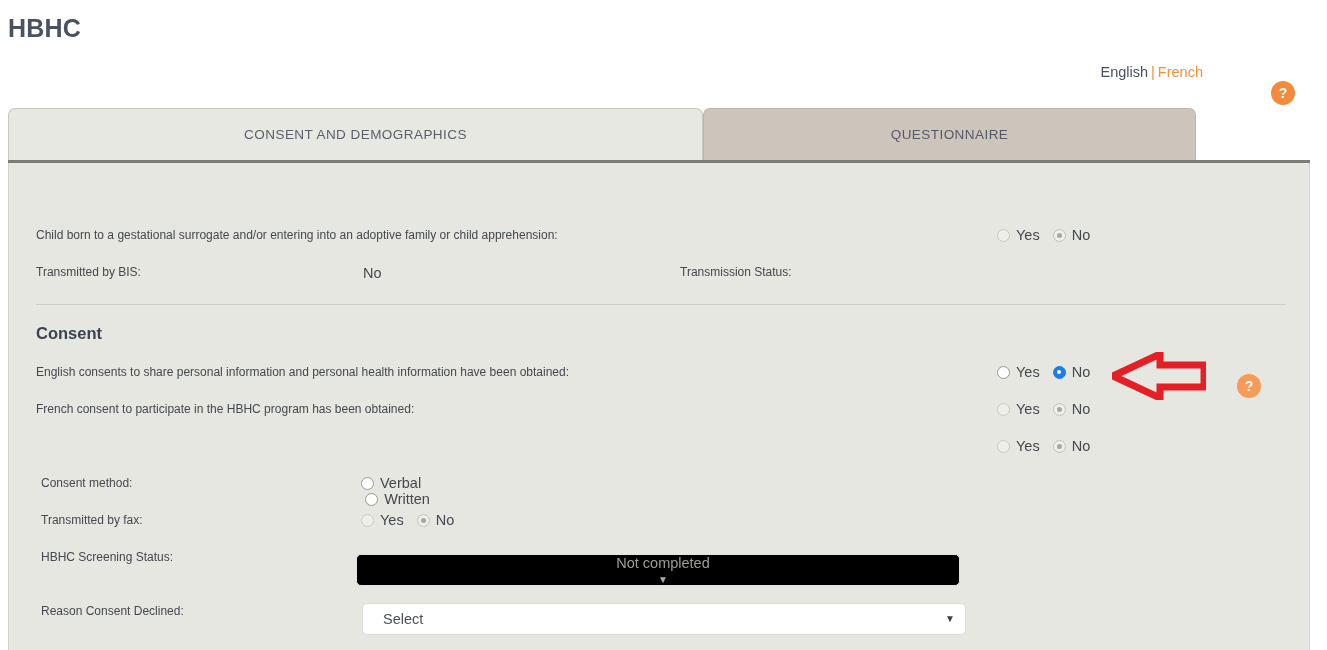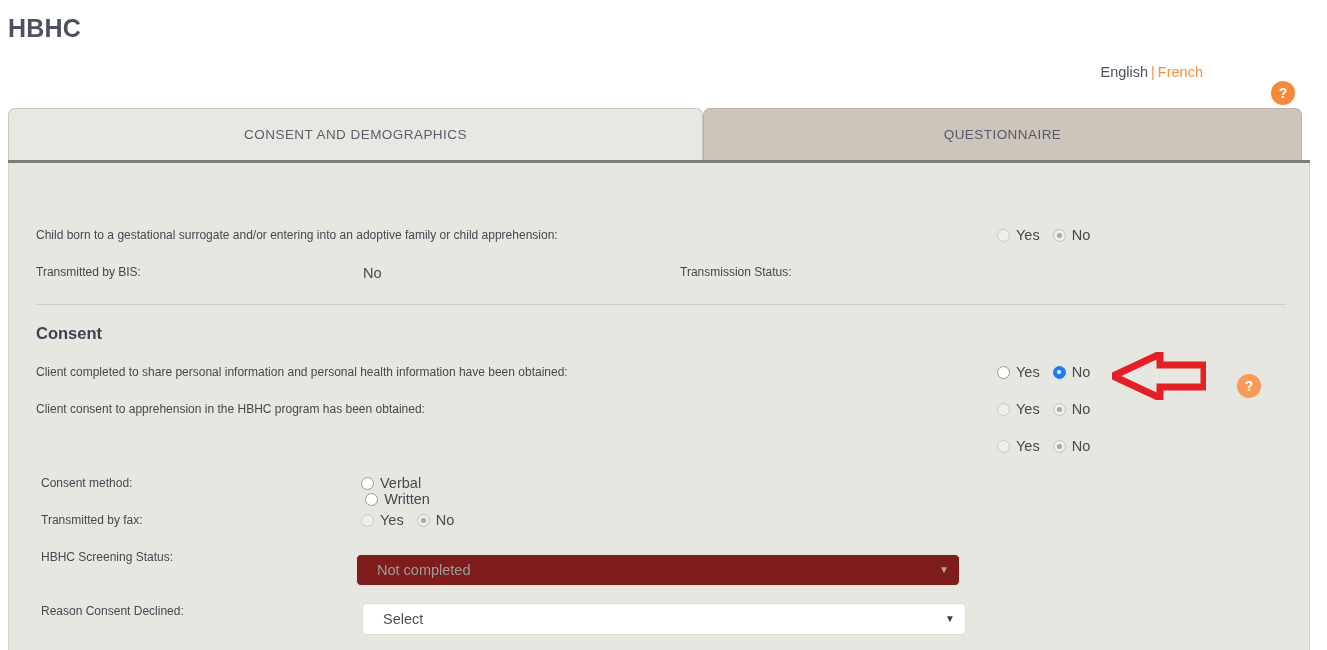--- a/index.html
+++ b/index.html
@@ -84,21 +84,21 @@
     border-radius: 7px 7px 0 0;
     border: 1px solid #c9c9c0;
     border-bottom: none;
     position: relative;
   }
   .tab-inactive {
     width: 695px;
     background: #e8e8e2;
   }
   .tab-active {
-    width: 599px;
+    width: 493px;
     background: #cdc5bb;
     border-color: #bcb3a8;
     color: #55596a;
   }
 
   
   .tab-underline {
     position: absolute;
     left: 8px;
     top: 160px;
@@ -220,23 +220,24 @@
     height: 32px;
     border-radius: 5px;
     display: flex;
     align-items: center;
     padding: 0 10px 0 20px;
     font-size: 14.5px;
     cursor: pointer;
     justify-content: space-between;
   }
   .sel-disabled {
-    background: #7f1d1d;
+    background: #000000;
     border: 1px solid #e3e3dd;
     color: #9d9d97;
+    flex-direction: column;
   }
   .sel-enabled {
     background: #ffffff;
     border: 1px solid #ddddd5;
     color: #4a4f58;
   }
   .sel-caret {
     font-size: 10px;
     line-height: 1;
   }
@@ -291,33 +292,33 @@
     <div class="row-label" style="left:27px; top:102px;">Transmitted by BIS:</div>
     <div class="row-value" style="left:354px; top:102px;">No</div>
 
     <div class="row-label" style="left:671px; top:102px;">Transmission Status:</div>
     <div class="row-value" style="left:860px; top:102px;"></div>
 
     <div class="divider"></div>
 
     <div class="section-heading">Consent</div>
 
-    <div class="row-label" style="left:27px; top:202px;">Client completed to share personal information and personal health information have been obtained:</div>
+    <div class="row-label" style="left:27px; top:202px;">English consents to share personal information and personal health information have been obtained:</div>
     <div class="radio-group" style="left:988px; top:201px;">
       <label class="radio-opt">
         <span class="radio-mark enabled"></span>
         <span class="radio-text">Yes</span>
       </label>
       <label class="radio-opt">
         <span class="radio-mark checked"></span>
         <span class="radio-text">No</span>
       </label>
     </div>
 
-    <div class="row-label" style="left:27px; top:239px;">Client consent to apprehension in the HBHC program has been obtained:</div>
+    <div class="row-label" style="left:27px; top:239px;">French consent to participate in the HBHC program has been obtained:</div>
     <div class="radio-group" style="left:988px; top:238px;">
       <label class="radio-opt">
         <span class="radio-mark disabled"></span>
         <span class="radio-text">Yes</span>
       </label>
       <label class="radio-opt">
         <span class="radio-mark disabled-checked"></span>
         <span class="radio-text">No</span>
       </label>
     </div>

